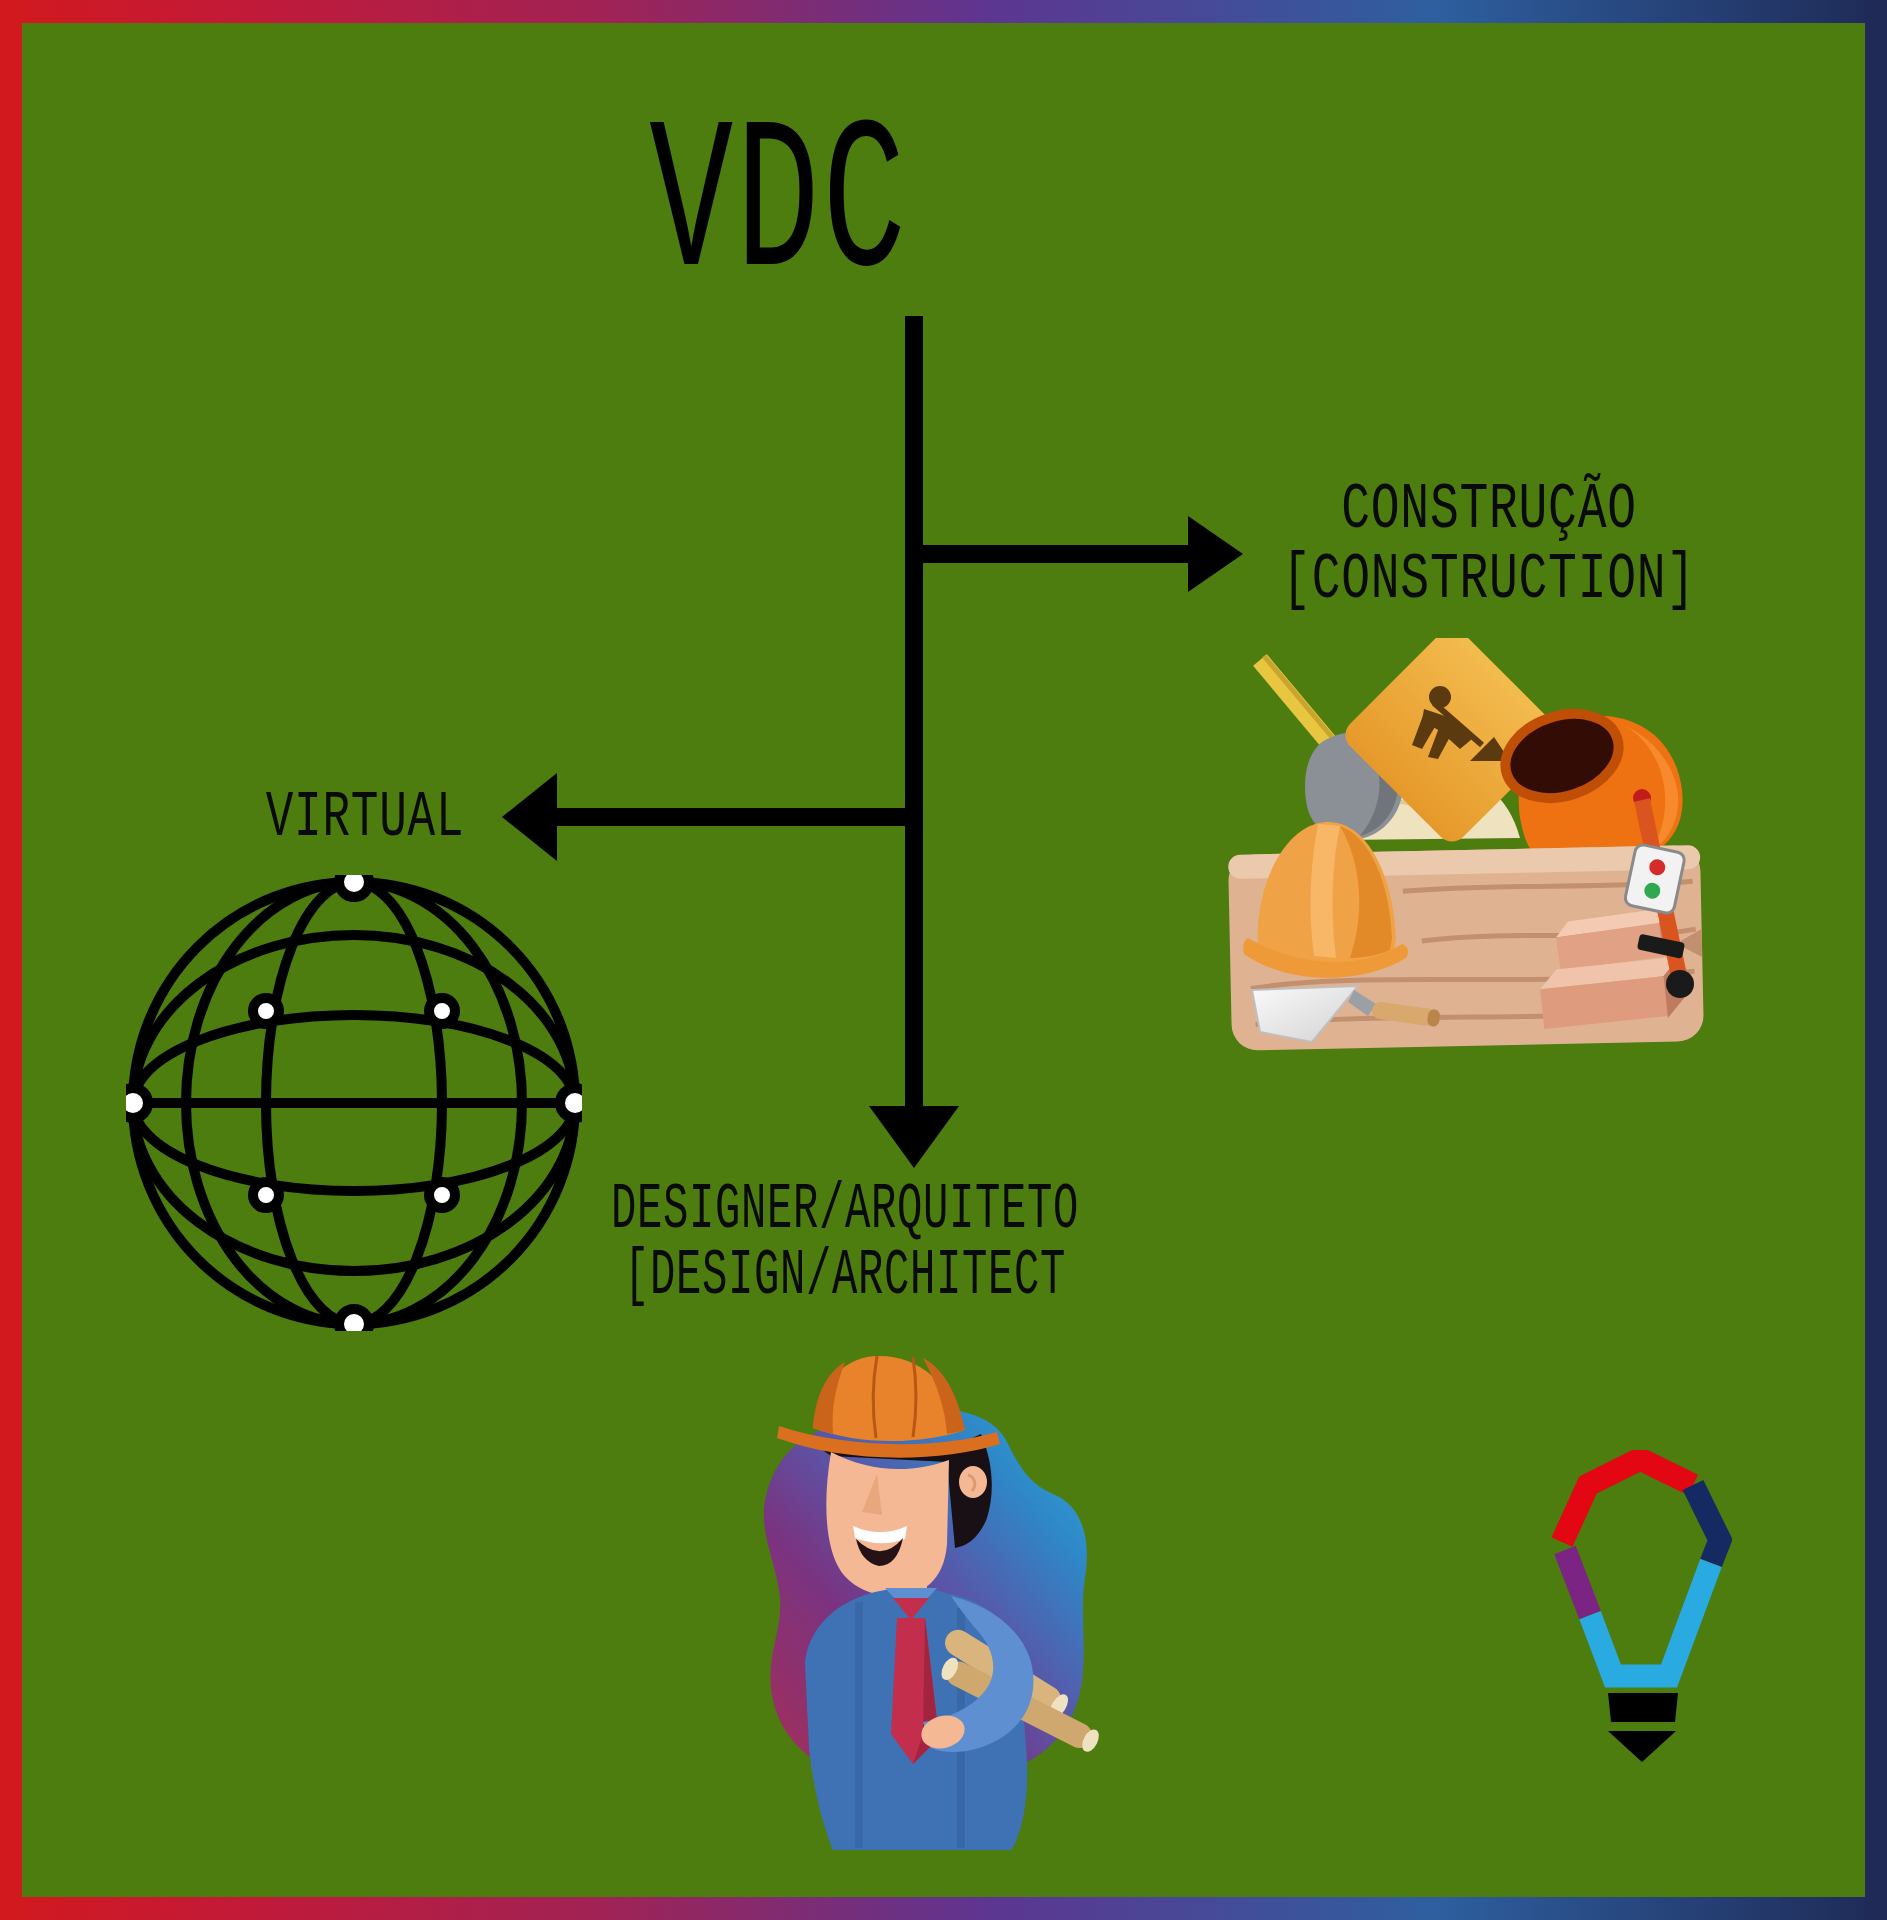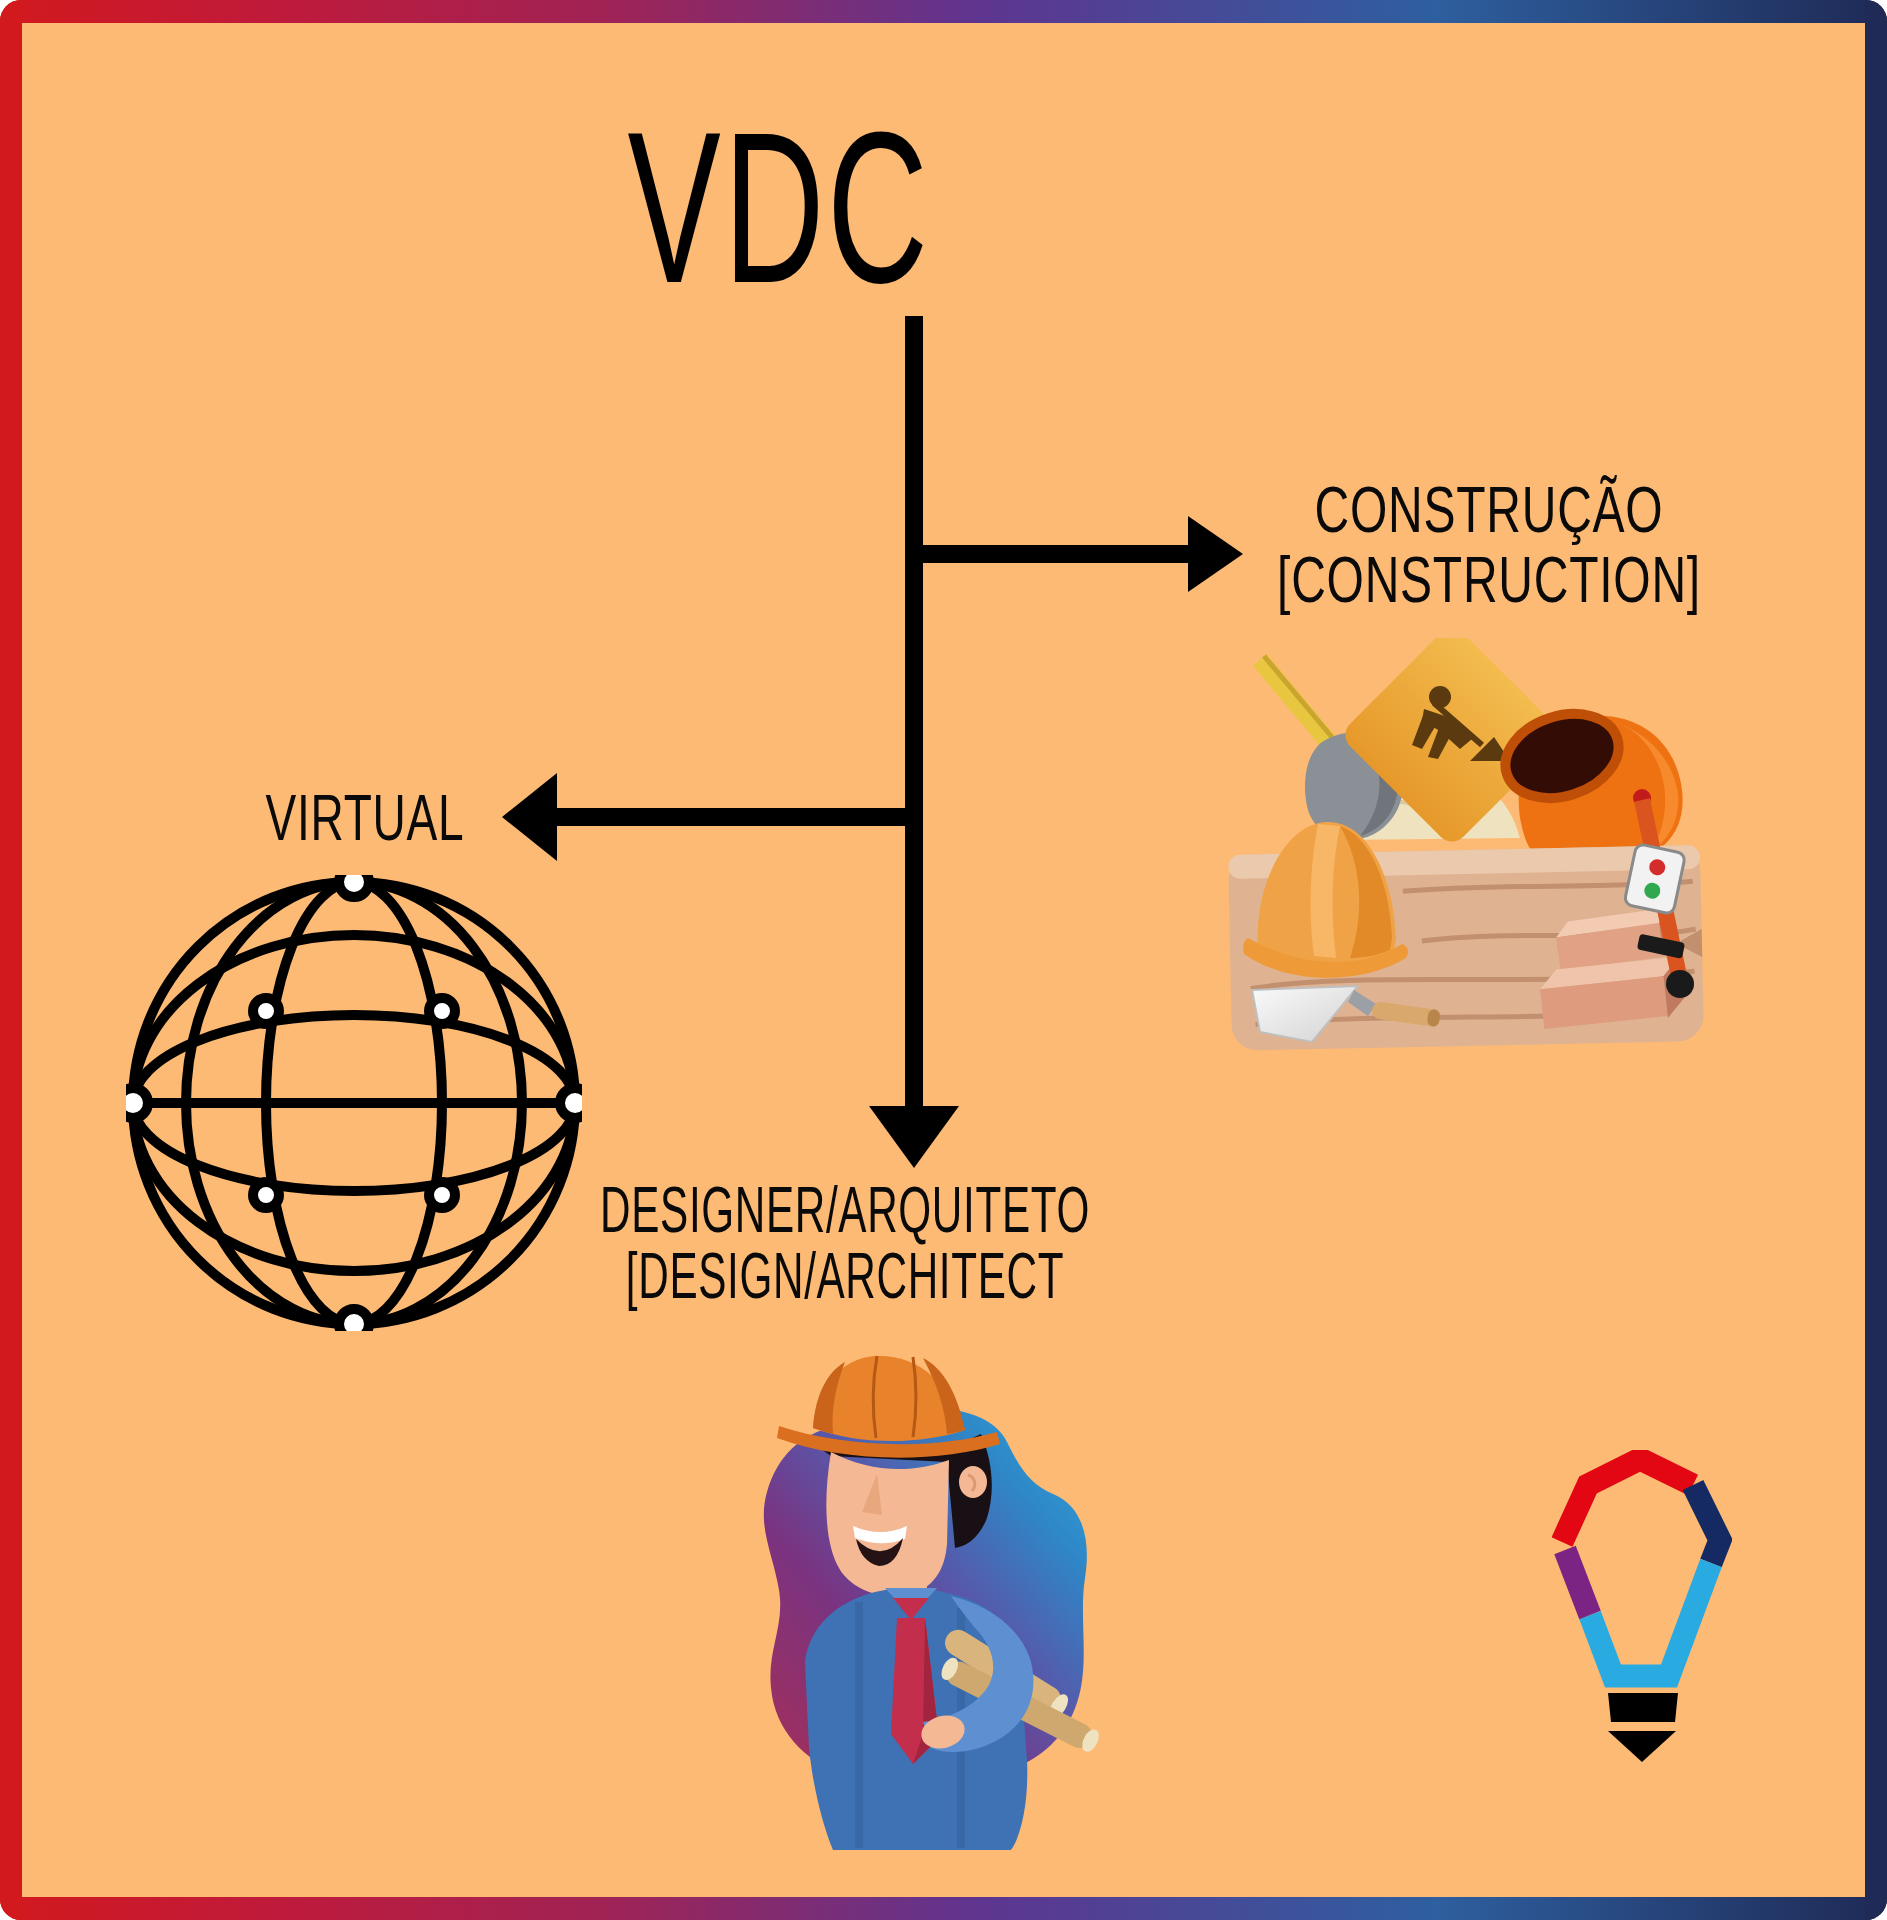--- a/index.html
+++ b/index.html
@@ -1,18 +1,18 @@
 <!DOCTYPE html>
 <html style="--frame-red: #d2191e; --frame-magenta: #a02355; --frame-purple: #5e3590; --frame-blue: #2e5f9f; --frame-navy: #1f2a56; --diagram-black: #000000; --logo-red: #e30613; --logo-navy: #152a63; --logo-blue: #29abe2; --logo-purple: #7c2483; --wood-tan: #dfb392; --helmet-orange: #f0a346; --mixer-orange: #ee7212; --sign-amber: #eda42f; --brick-salmon: #de9b7e; --blob-blue: #2fa8e0; --blob-purple: #6b4096; --blob-crimson: #a82e56; --skin: #f4b894; --shirt-blue: #3f72b5; --sleeve-blue: #5e8fd0; --tie-red: #c22e4c; --blueprint-tan: #d9b47c;"><head>
 <meta charset="utf-8">
 <style>
   html,body{margin:0;padding:0;background:#ffffff;}
   .canvas{
-    position:relative;width:1887px;height:1920px;background:#fdba74;overflow:hidden;
-    font-family:Liberation Sans, sans-serif;color:#000;border-radius:21px;
+    position:relative;width:1887px;height:1920px;background:#4d7c0f;overflow:hidden;
+    font-family:Liberation Mono, monospace;color:#000;
   }
   
   .frame-top,.frame-bottom{
     position:absolute;left:0;width:1887px;height:23px;
     background:linear-gradient(90deg,var(--frame-red) 0%,#c01a3a 14%,var(--frame-magenta) 32%,var(--frame-purple) 52%,var(--frame-blue) 76%,var(--frame-navy) 100%);
   }
   .frame-top{top:0;}
   .frame-bottom{bottom:0;}
   .frame-left{position:absolute;left:0;top:0;width:22px;height:1920px;background:var(--frame-red);}
   .frame-right{position:absolute;right:0;top:0;width:22px;height:1920px;background:var(--frame-navy);}

